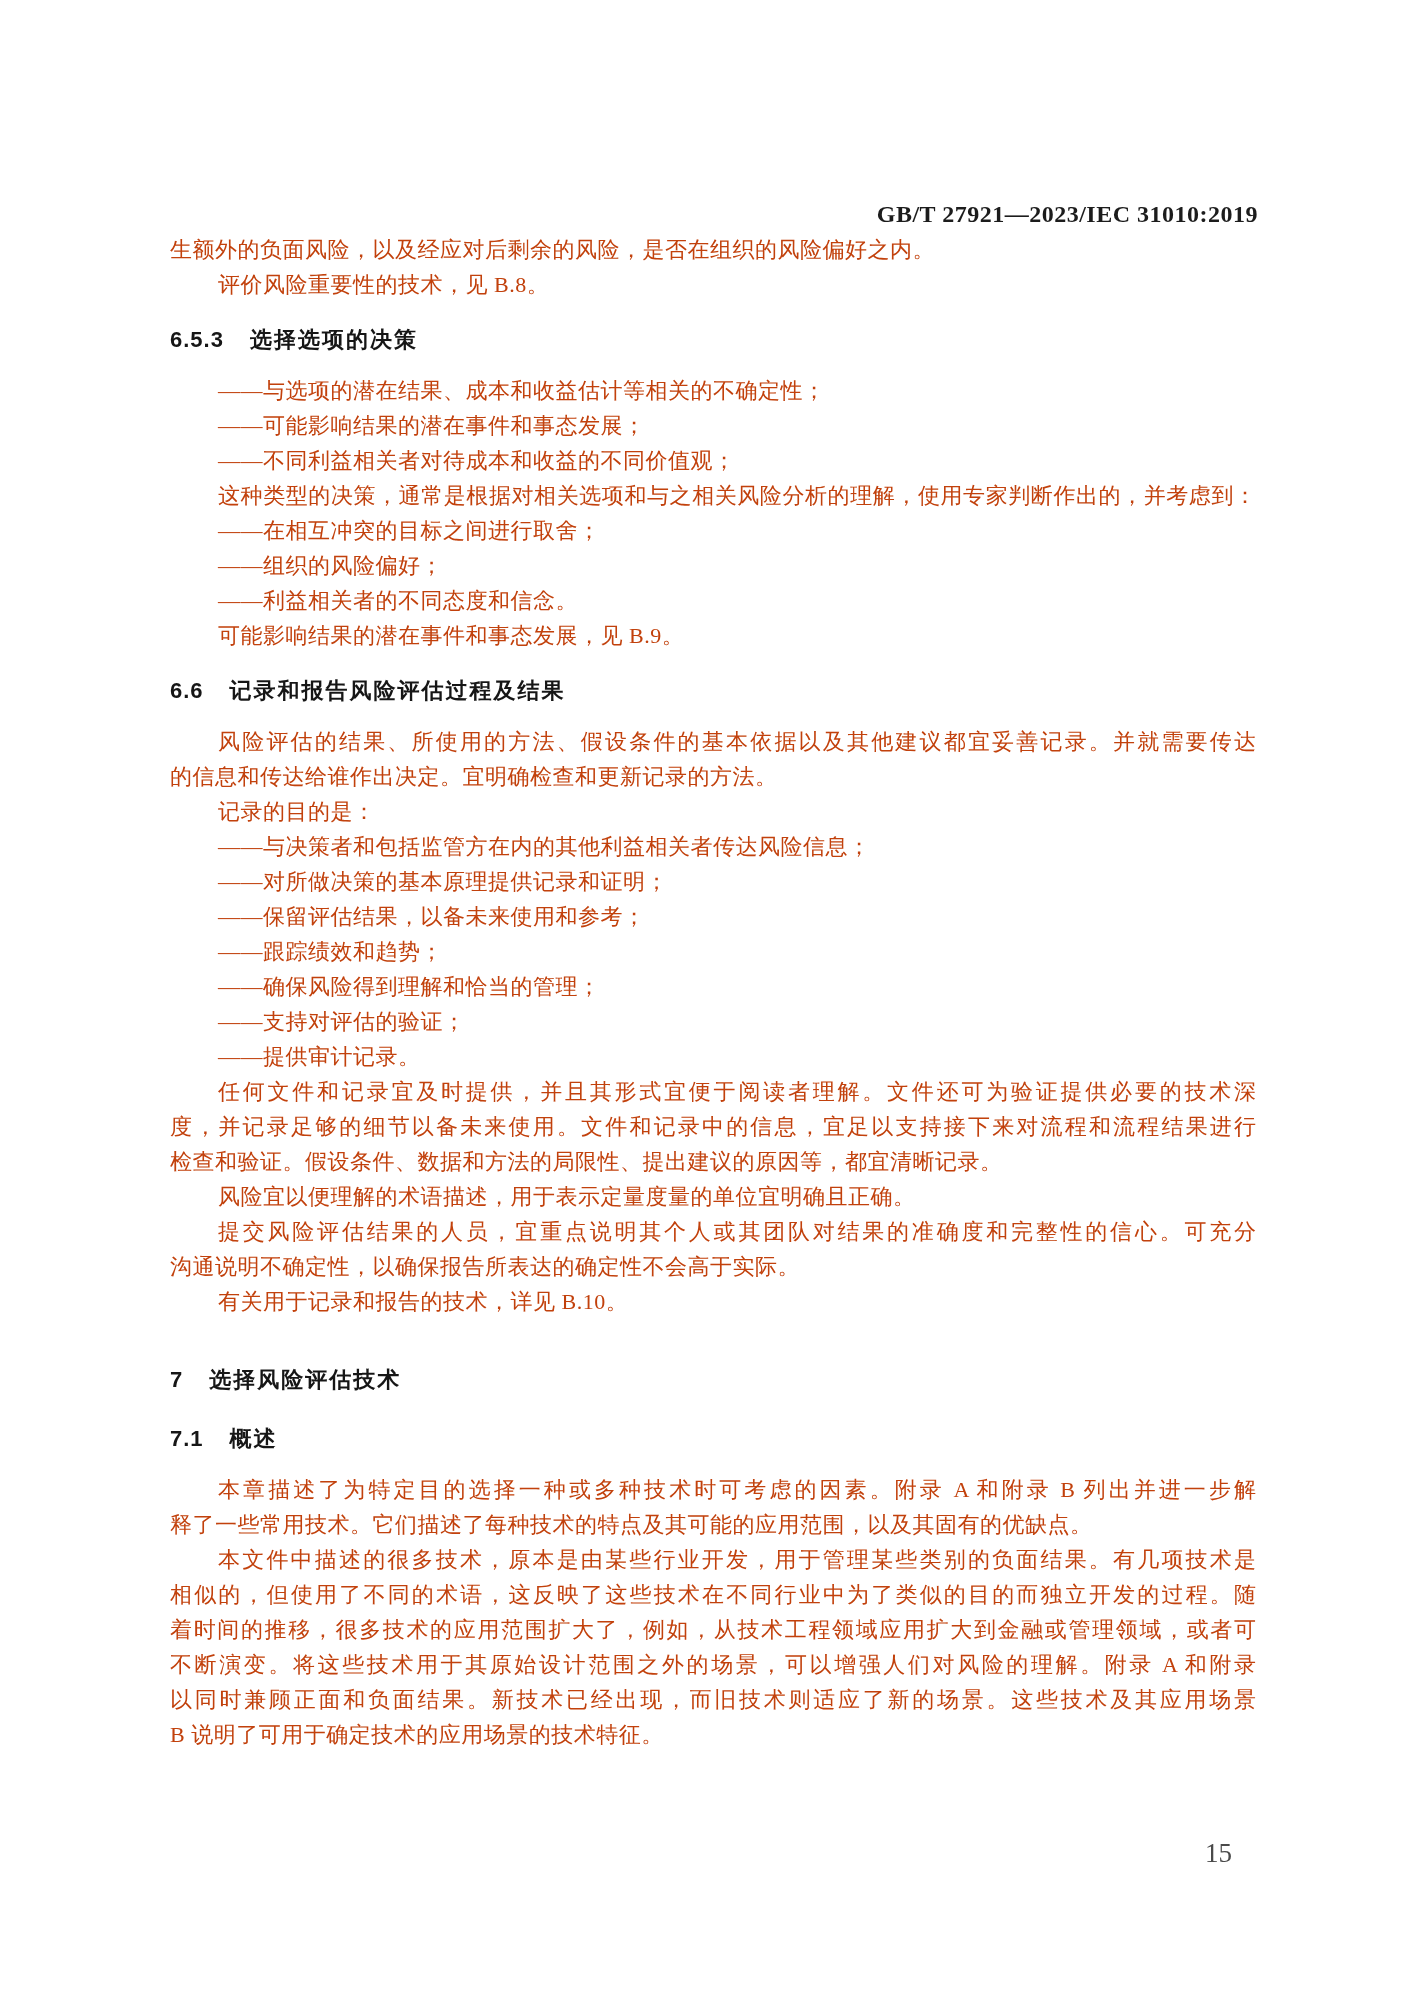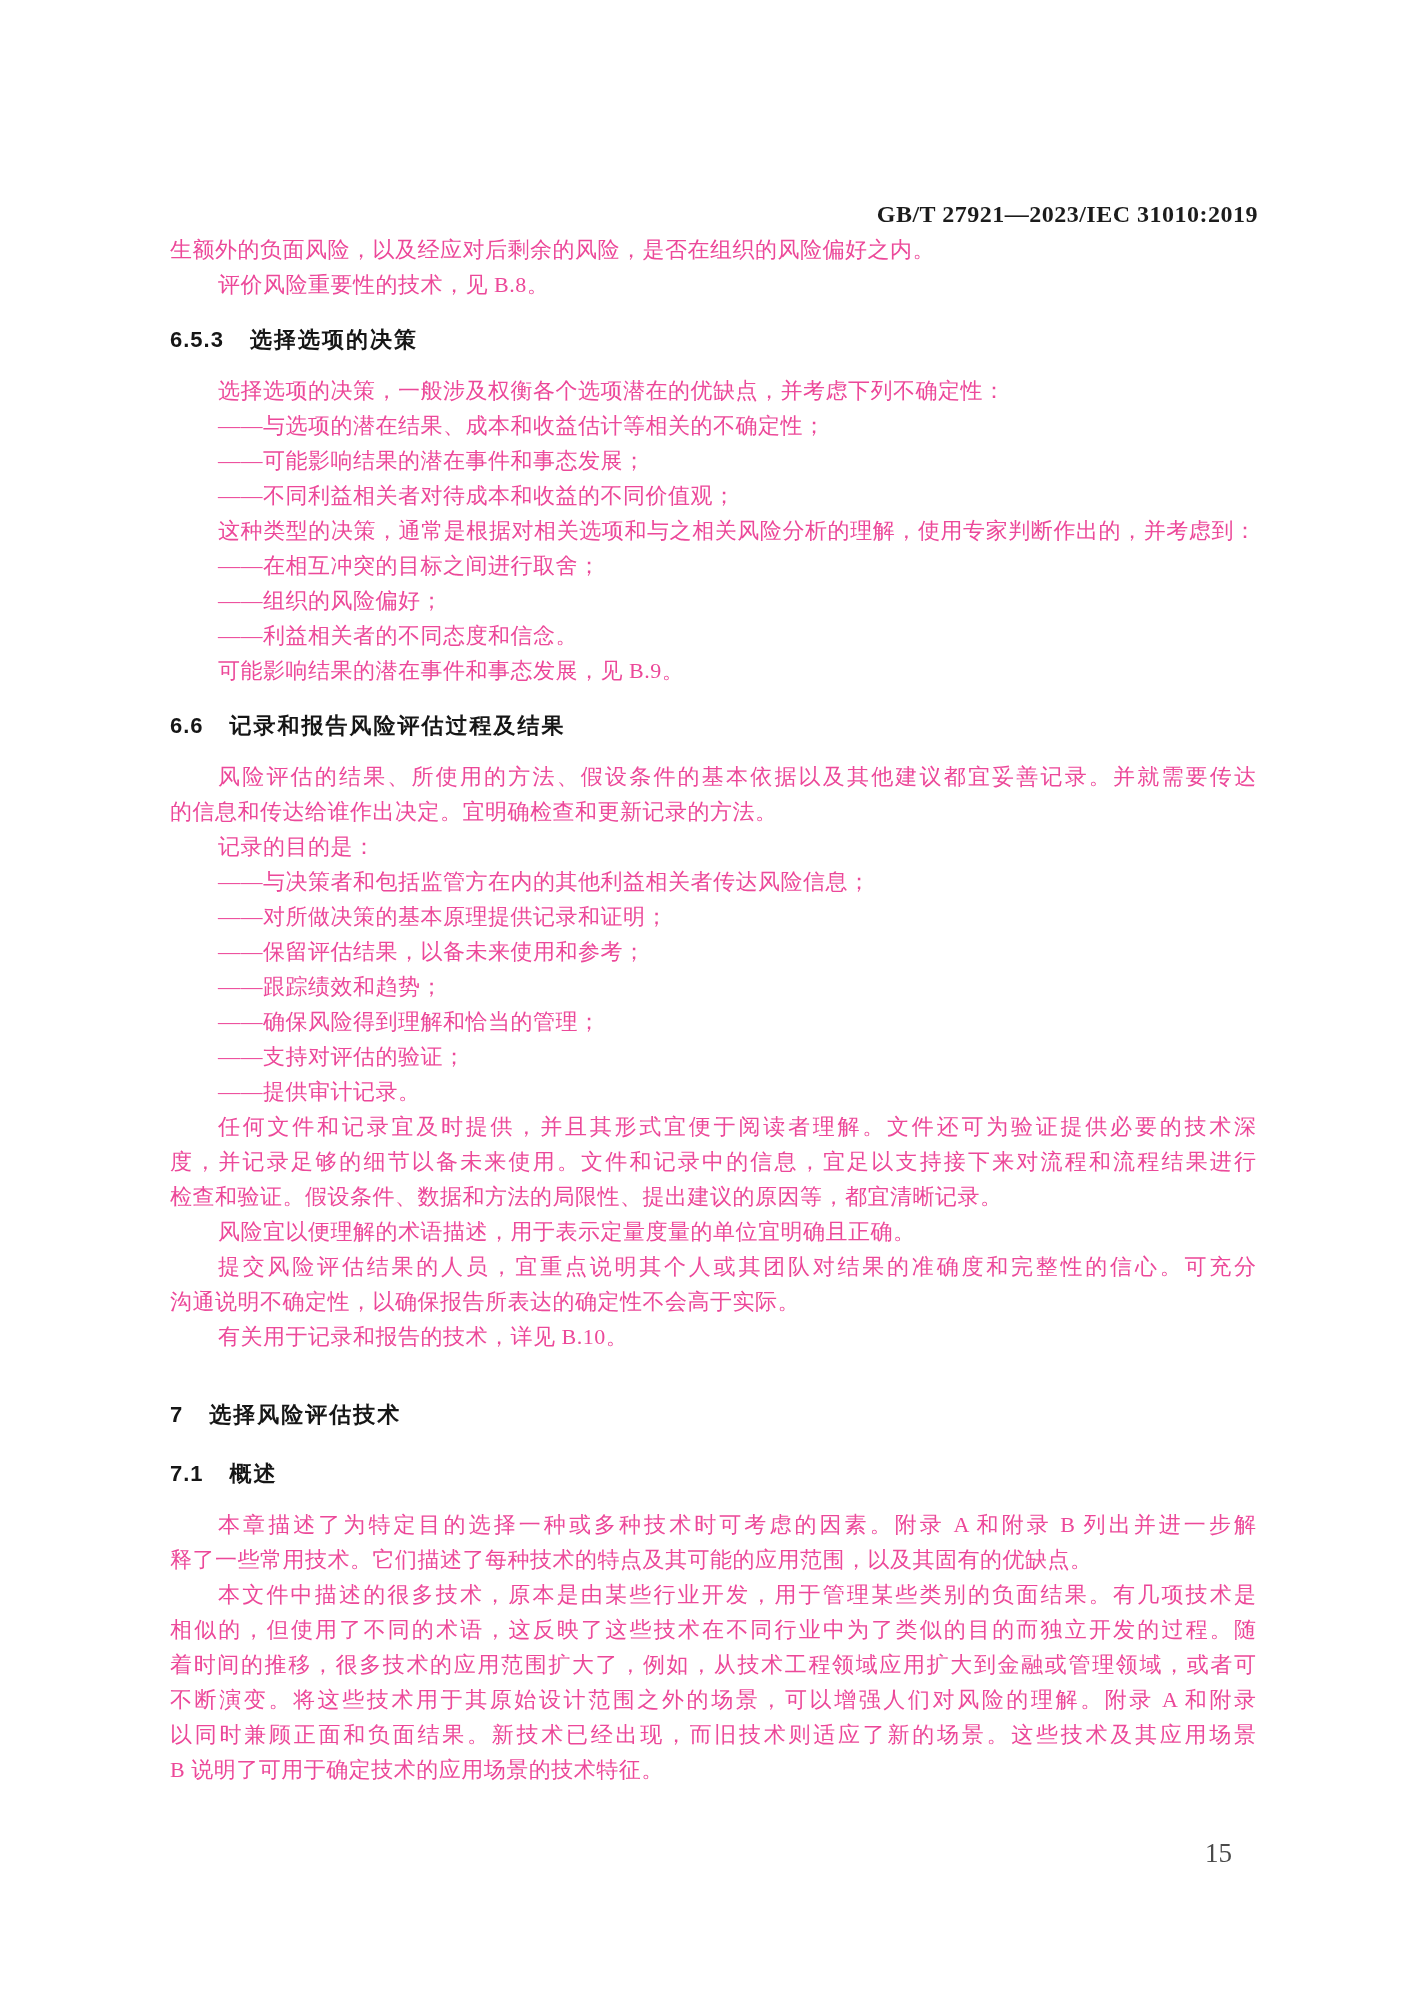--- a/index.html
+++ b/index.html
@@ -29,21 +29,21 @@
     left: 170px;
     top: 232px;
     width: 1086px;
   }
   .line {
     font-size: 22px;
     line-height: 35px;
     height: 35px;
     letter-spacing: 0.5px;
     white-space: nowrap;
-    color: #ec4899;
+    color: #c2410c;
   }
   .line.indent { padding-left: 48px; }
   .line.full {
     white-space: normal;
     text-align: justify;
     text-align-last: justify;
     letter-spacing: 0;
   }
   .heading {
     display: flex;
@@ -76,21 +76,20 @@
 <div class="page">
   <div class="doc-header">GB/T 27921—2023/IEC 31010:2019</div>
 
   <main class="doc-body" id="doc-body">
       <div class="line">生额外的负面风险，以及经应对后剩余的风险，是否在组织的风险偏好之内。</div>
       <div class="line indent">评价风险重要性的技术，见 B.8。</div>
       <div class="heading">
         <span class="h-num">6.5.3</span>
         <span class="h-title">选择选项的决策</span>
       </div>
-      <div class="line indent">选择选项的决策，一般涉及权衡各个选项潜在的优缺点，并考虑下列不确定性：</div>
       <div class="line indent">——与选项的潜在结果、成本和收益估计等相关的不确定性；</div>
       <div class="line indent">——可能影响结果的潜在事件和事态发展；</div>
       <div class="line indent">——不同利益相关者对待成本和收益的不同价值观；</div>
       <div class="line indent full">这种类型的决策，通常是根据对相关选项和与之相关风险分析的理解，使用专家判断作出的，并考虑到：</div>
       <div class="line indent">——在相互冲突的目标之间进行取舍；</div>
       <div class="line indent">——组织的风险偏好；</div>
       <div class="line indent">——利益相关者的不同态度和信念。</div>
       <div class="line indent">可能影响结果的潜在事件和事态发展，见 B.9。</div>
       <div class="heading">
         <span class="h-num">6.6</span>

